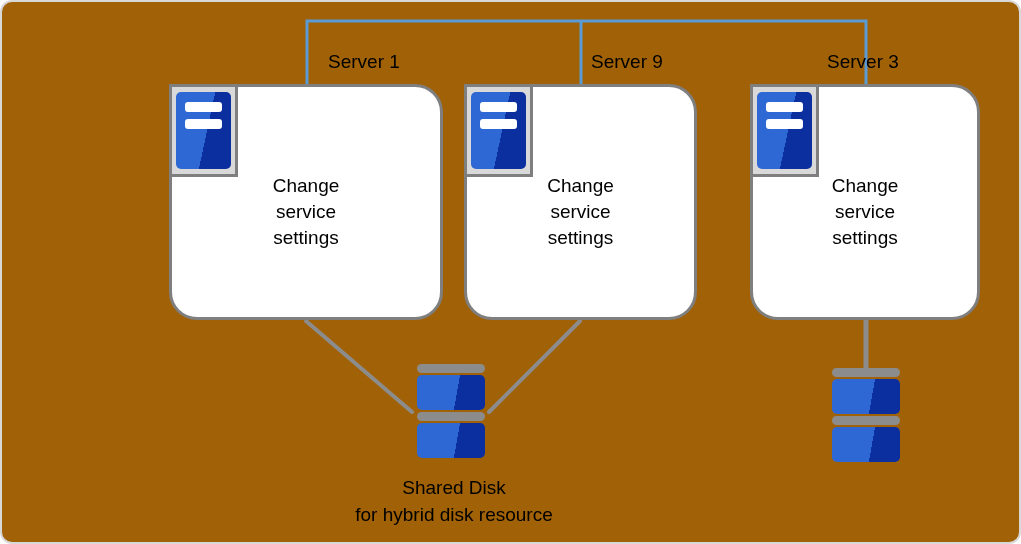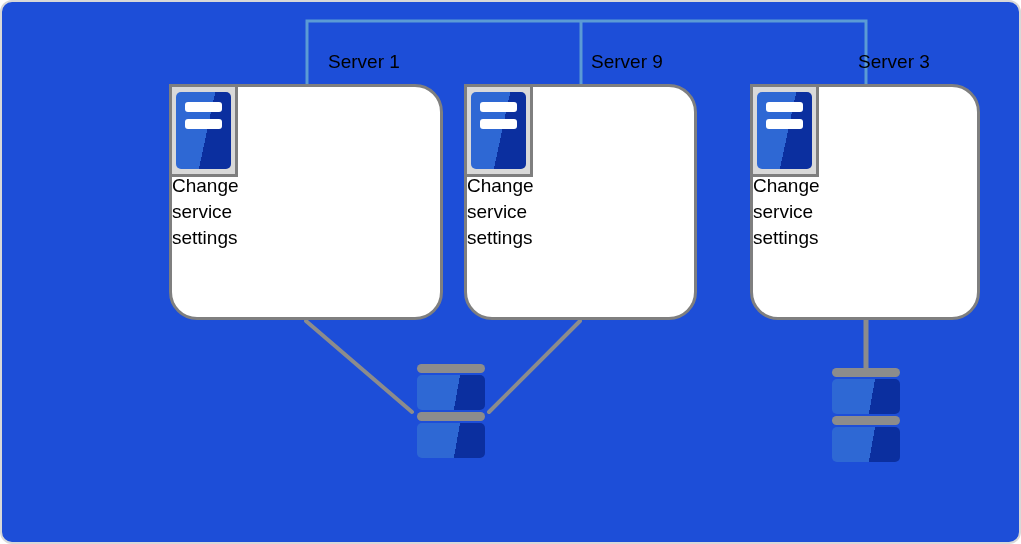--- a/index.html
+++ b/index.html
@@ -1,21 +1,21 @@
 <!DOCTYPE html>
 <html><head>
 <meta charset="utf-8">
 <style>
   html, body { margin: 0; padding: 0; background: #ffffff; }
   .canvas {
     position: relative;
     width: 1021px;
     height: 544px;
     box-sizing: border-box;
-    background: #1d4ed8;
+    background: #a16207;
     border: 2px solid #d8d8d8;
     border-radius: 12px;
     overflow: hidden;
     font-family: "Liberation Sans", sans-serif;
     color: #000;
   }
   .overlay {
     position: absolute;
     left: 0; top: 0;
     width: 1021px; height: 544px;
@@ -63,21 +63,21 @@
     width: 37px; height: 10px;
     background: #ffffff;
     border-radius: 3px;
   }
   .indicator-bar.b1 { top: 10px; }
   .indicator-bar.b2 { top: 27px; }
   .box-body {
     position: absolute;
     left: 0; right: 0;
     top: 86px;
-    text-align: left;
+    text-align: center;
     font-size: 19px;
     line-height: 26px;
     white-space: pre-line;
   }
   .disk {
     position: absolute;
     width: 68px;
     display: flex;
     flex-direction: column;
     gap: 2px;
@@ -110,21 +110,21 @@
 <div class="canvas">
 
   <svg class="overlay" viewBox="0 0 1021 544">
     <path d="M305 82 L305 19 L864 19 L864 82 M579 19 L579 82" fill="none" stroke-width="3" stroke="#5B9BD5"></path>
     <path d="M304 319 L410 410 M578 319 L487 410" fill="none" stroke-width="4" stroke-linecap="round" stroke="#8C8C8C"></path>
     <path d="M864 318 L864 367" fill="none" stroke-width="5" stroke="#8C8C8C"></path>
   </svg>
 
   <div class="server-label" style="left:326px">Server 1</div>
   <div class="server-label" style="left:589px">Server 9</div>
-  <div class="server-label" style="left:856px">Server 3</div>
+  <div class="server-label" style="left:825px">Server 3</div>
 
   <div class="server-box" style="left:167px;width:274px">
     <div class="server-icon">
       <div class="server-icon-panel">
         <div class="indicator-bar b1"></div>
         <div class="indicator-bar b2"></div>
       </div>
     </div>
     <div class="box-body">Change
 service
@@ -162,14 +162,16 @@
     <div class="disk-platter"></div>
   </div>
 
   <div class="disk" style="left:830px;top:366px">
     <div class="disk-cap"></div>
     <div class="disk-platter"></div>
     <div class="disk-cap"></div>
     <div class="disk-platter"></div>
   </div>
 
+  <div class="disk-label" style="left:302px">Shared Disk
+for hybrid disk resource</div>
 
 </div>
 
 </body></html>

